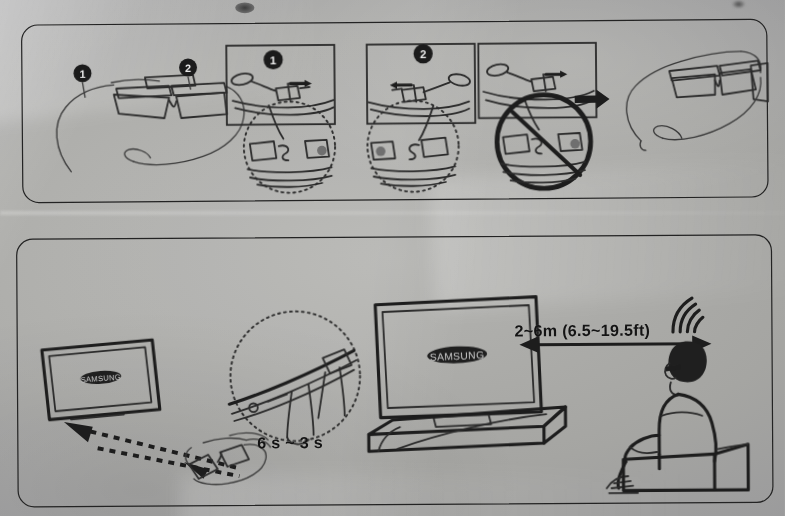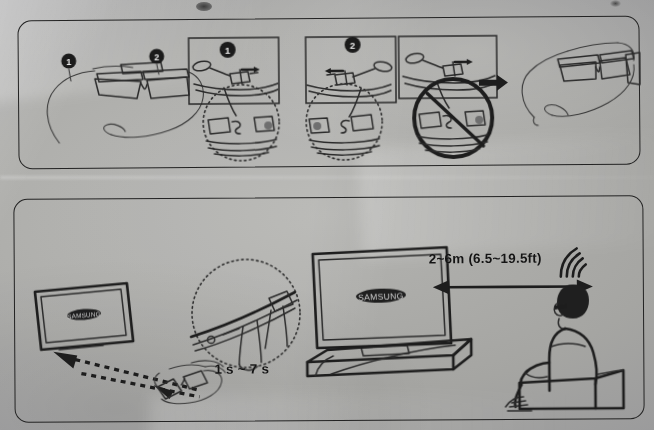--- a/index.html
+++ b/index.html
@@ -270,15 +270,15 @@
     <path class="ln-b" d="M44 112 L44 124"></path>
     <path class="ln" d="M0 140 C4 134 10 130 18 130"></path>
     <path class="ln" d="M2 144 L26 144"></path>
     <path class="ln" d="M6 136 L20 134"></path>
     <path class="ln" d="M4 140 L22 138"></path>
     <path class="ln-b" d="M14 116 L90 112 L118 104 L118 142 L14 142 Z"></path>
     <path class="ln-b" d="M90 112 L90 142"></path>
     <path class="ln" d="M92 108 C104 106 112 104 118 104"></path>
   </svg>
 
-  <div class="cap" id="cap-hold-time" style="left:199px;top:163px;">1 s ~ 7 s</div>
-  <div class="cap" id="cap-distance-range" style="left:414px;top:54px;">2~6m (6.5~19.5ft)</div>
+  <div class="cap" id="cap-hold-time" style="left:199px;top:163px;">6 s ~ 3 s</div>
+  <div class="cap" id="cap-distance-range" style="left:414px;top:71px;">2~6m (6.5~19.5ft)</div>
 </div>
 
 </body></html>

